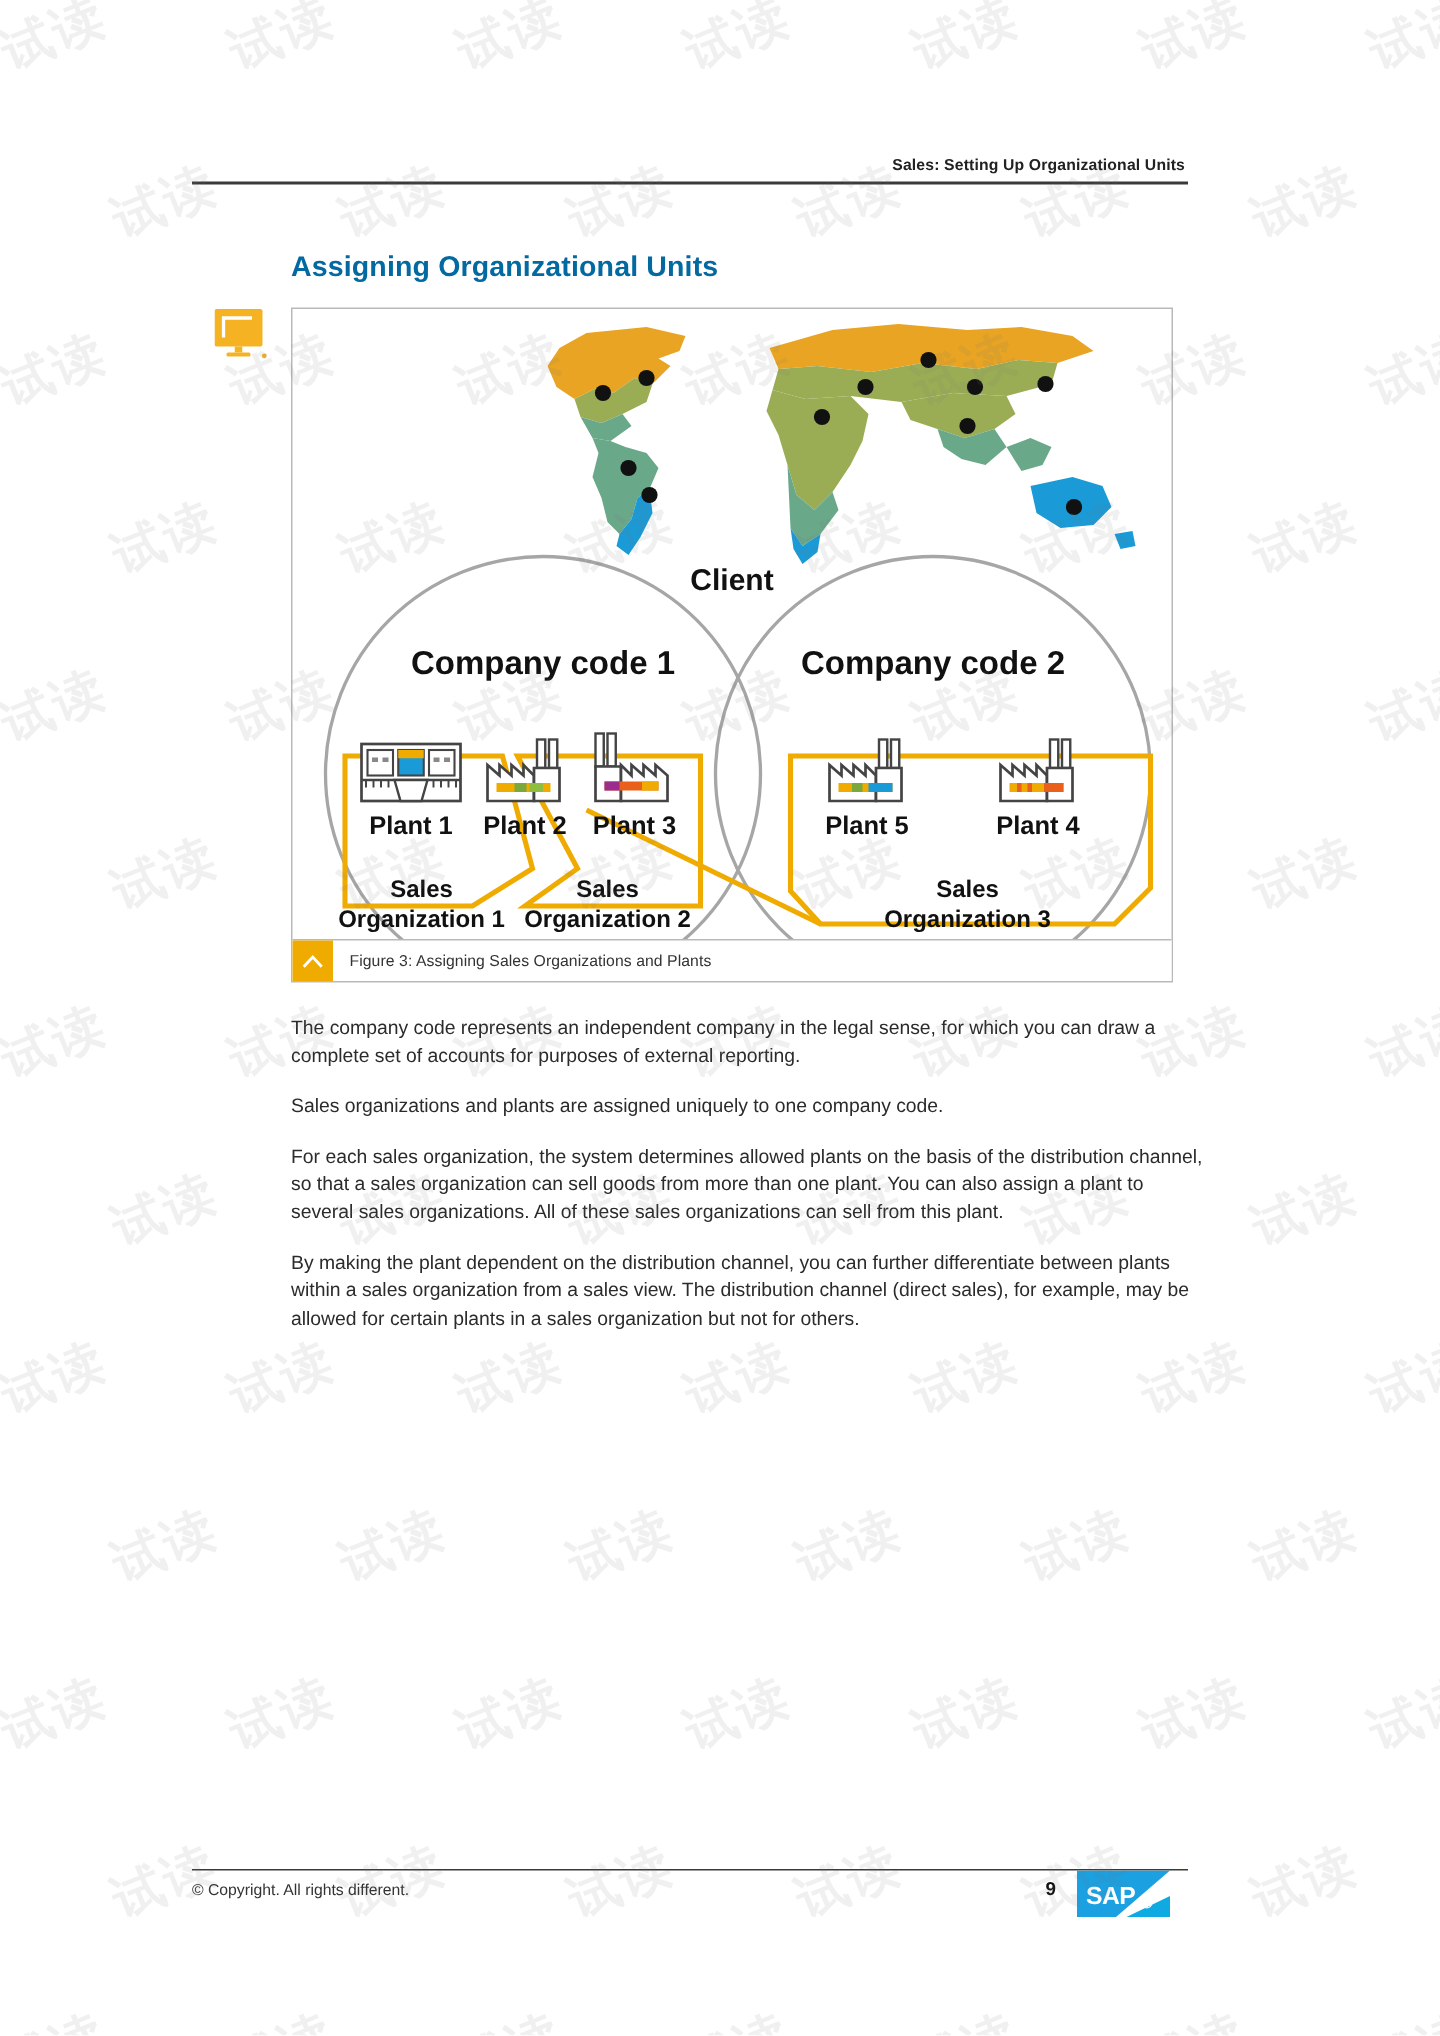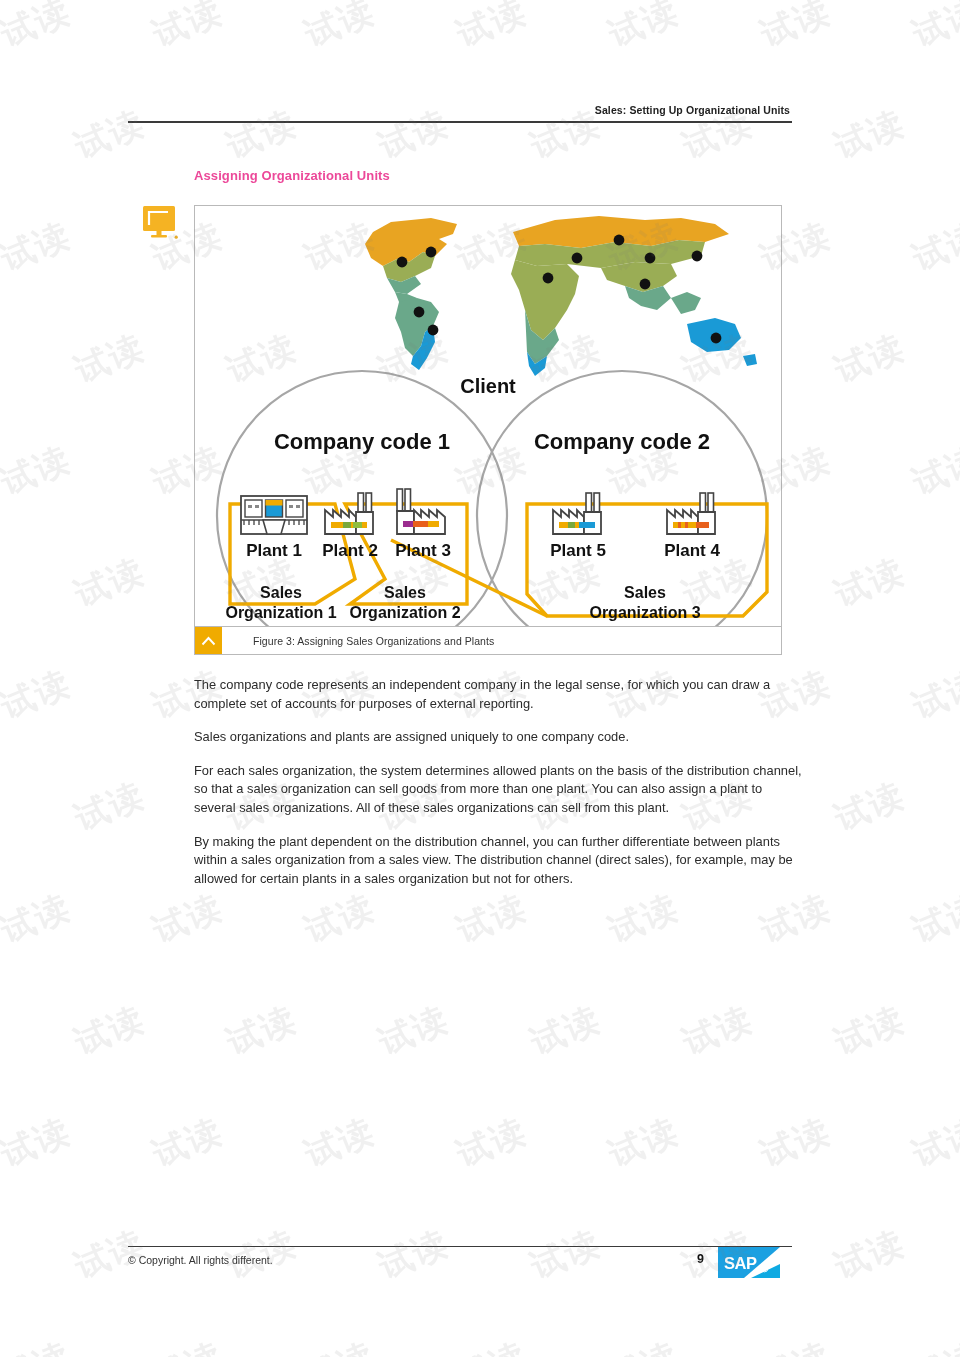--- a/index.html
+++ b/index.html
@@ -59,23 +59,23 @@
     width: 664px;
     height: 1.6px;
     background: #3a3a3a;
     z-index: 2;
   }
 
   
   #section-heading {
     position: absolute;
     left: 194px; top: 168px;
-    font-size: 13px;
+    font-size: 19px;
     font-weight: 700;
-    color: #ec4899;
+    color: #0369a1;
     letter-spacing: 0.1px;
     z-index: 2;
   }
 
   
   #monitor-icon {
     position: absolute;
     left: 143px; top: 206px;
     width: 36px; height: 34px;
     z-index: 3;
@@ -112,21 +112,20 @@
     display: flex;
     align-items: center;
     justify-content: center;
     flex: 0 0 auto;
   }
   #caption-text {
     font-size: 10.5px;
     color: #333;
     padding-left: 11px;
     letter-spacing: 0.05px;
-    margin-left: 20px;
   }
 
   
   #body-copy {
     position: absolute;
     left: 194px; top: 676px;
     width: 608px;
     z-index: 2;
   }
   #body-copy p {

